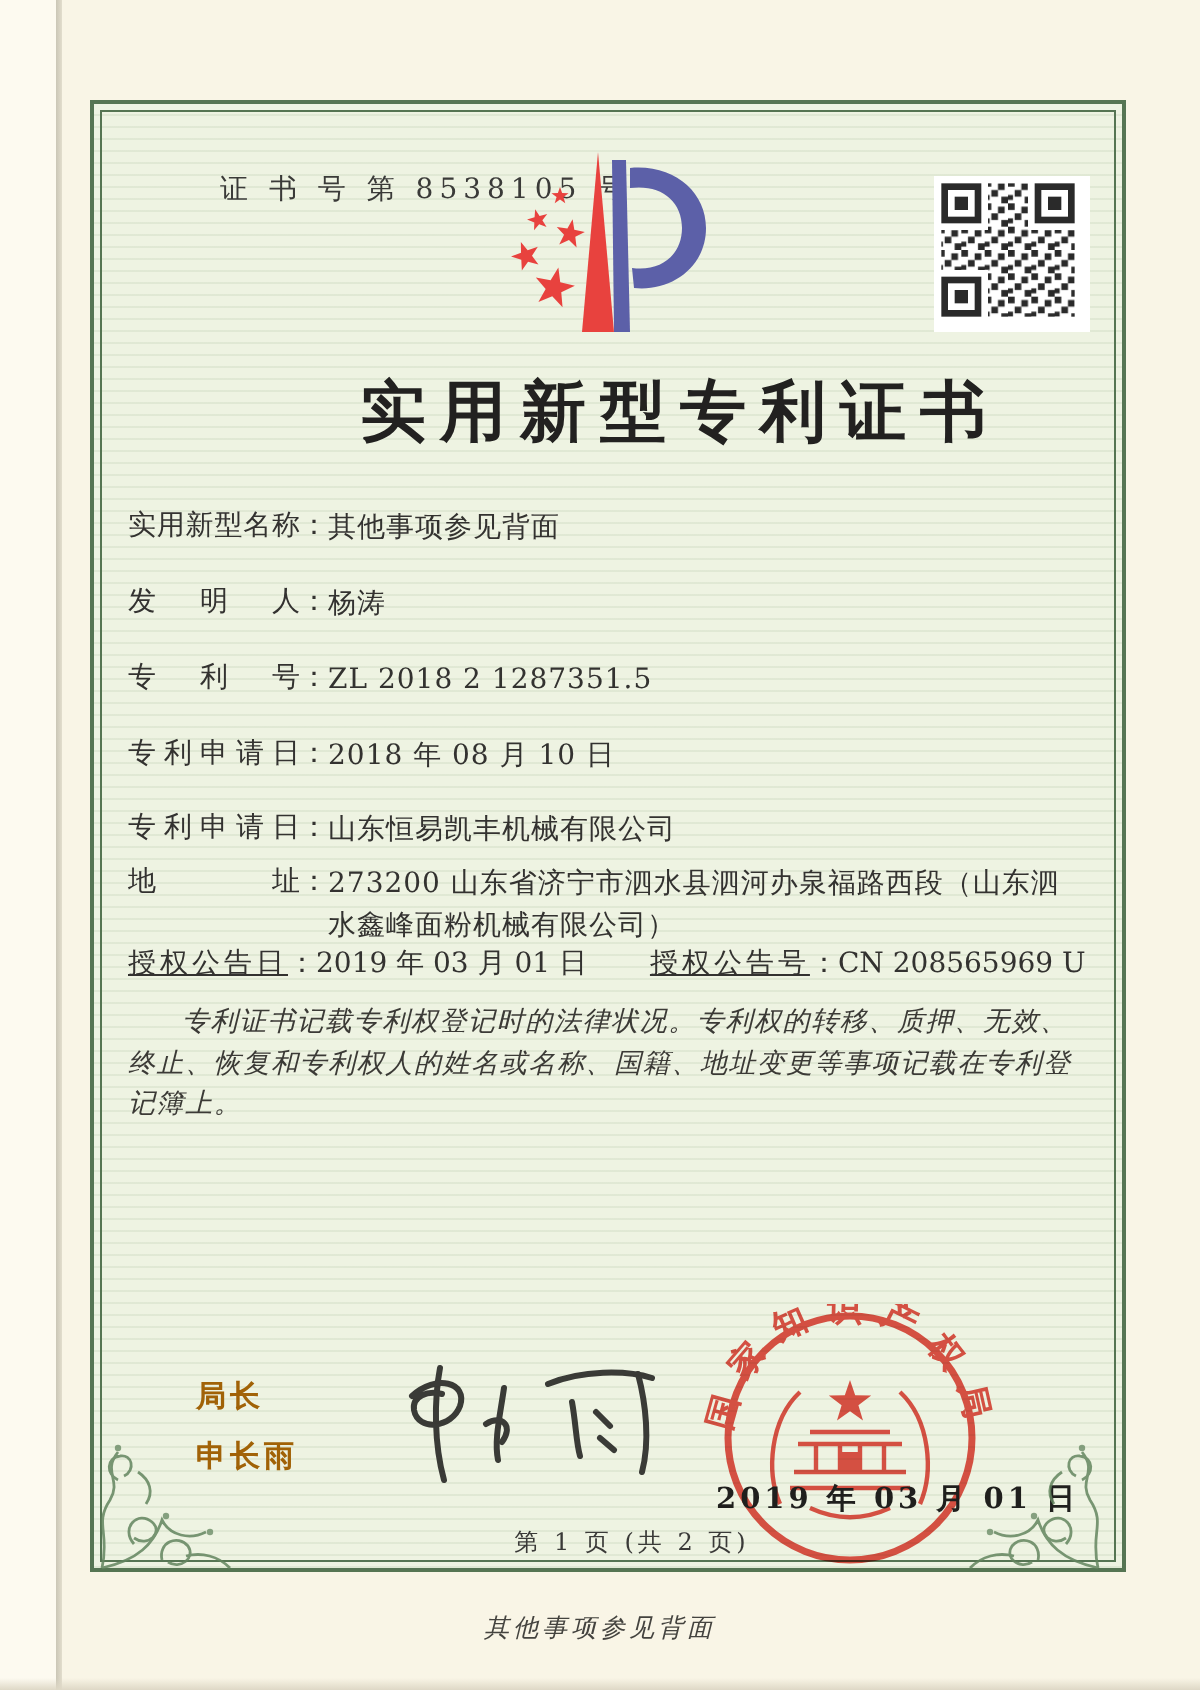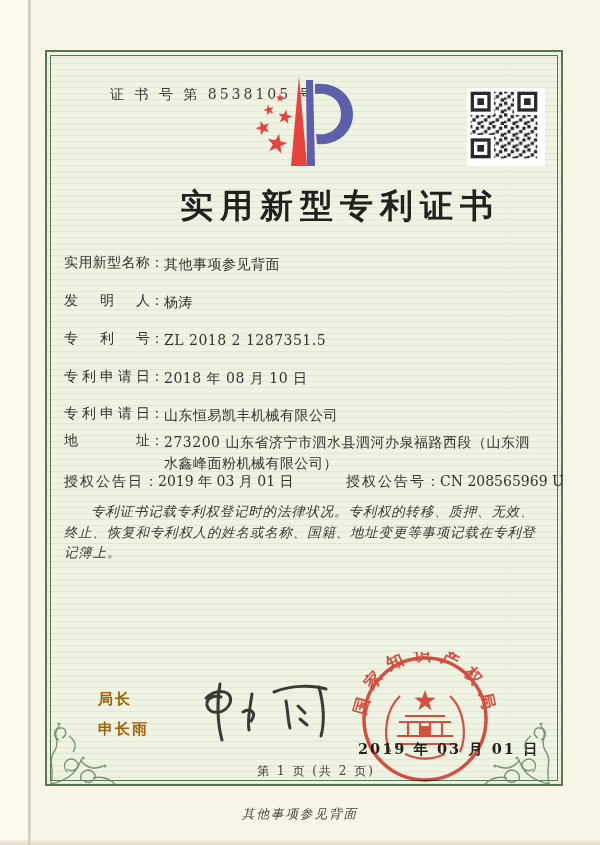--- a/index.html
+++ b/index.html
@@ -64,22 +64,22 @@
     text-align:justify;text-align-last:justify;
     vertical-align:top;
   }
   .fcolon{vertical-align:top;}
   .fvalue{
     display:inline-block;max-width:372px;
     vertical-align:top;white-space:normal;
     letter-spacing:.5px;line-height:21px;
   }
   .grant-row{position:absolute;left:64px;top:473px;font-size:14px;color:#333230;white-space:nowrap;}
-  .grant-label{letter-spacing:2px;}
-  .grant-no-group{margin-left:48px;}
+  .grant-label{letter-spacing:2px;text-decoration:underline;}
+  .grant-no-group{margin-left:27px;}
   .paras{
     position:absolute;left:64px;top:501px;width:474px;
     font-size:13.5px;line-height:20.5px;color:#3b3a36;
     font-style:italic;letter-spacing:.8px;
   }
   .paras p{margin:0;text-indent:2em;}
   .signer{
     position:absolute;left:98px;top:684px;
     font-family:"Liberation Sans","DejaVu Sans",sans-serif;
     font-weight:bold;font-size:15px;color:#a16207;

